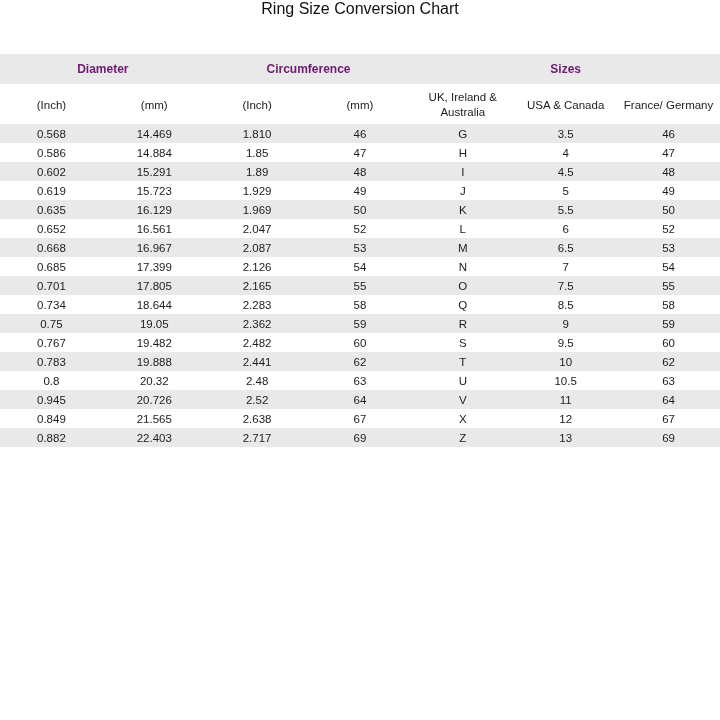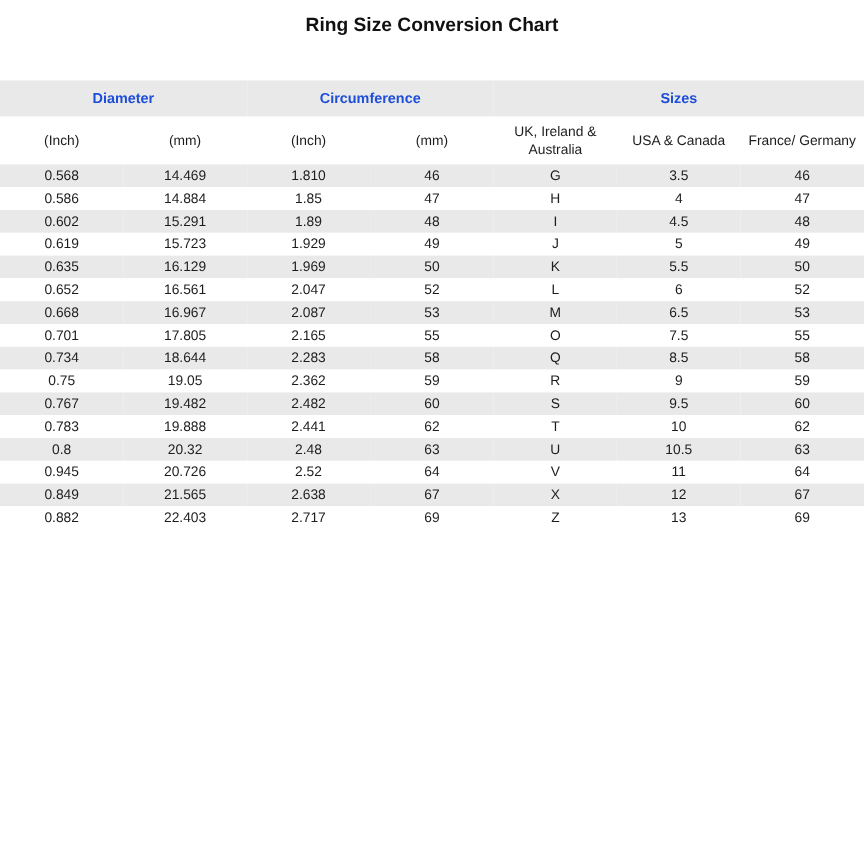--- a/index.html
+++ b/index.html
@@ -9,24 +9,24 @@
   }
   body {
     width: 720px;
     height: 720px;
     font-family: "Liberation Sans", sans-serif;
     color: #1c1c1c;
     overflow: hidden;
   }
   .page-title {
     text-align: center;
-    font-weight: bold;
+    font-weight: normal;
     font-size: 16px;
     line-height: 18px;
-    padding-top: 13px;
+    padding-top: 0;
     color: #111111;
   }
   table.conversion-table {
     width: 720px;
     border-collapse: collapse;
     table-layout: fixed;
     margin-top: 36px;
   }
   table.conversion-table th,
   table.conversion-table td {
@@ -34,21 +34,21 @@
     vertical-align: middle;
     padding: 0 4px;
     font-size: 11.5px;
     color: #1c1c1c;
   }
   tr.group-header-row th {
     background: #e9e9e9;
     height: 30px;
     font-size: 12px;
     font-weight: bold;
-    color: #1d4ed8;
+    color: #701a75;
     border-bottom: 2px solid #ffffff;
   }
   tr.sub-header-row th {
     background: #ffffff;
     height: 38px;
     font-weight: normal;
     line-height: 1.3;
   }
   tbody tr {
     height: 19px;
@@ -141,20 +141,29 @@
       <tr>
         <td>0.668</td>
         <td>16.967</td>
         <td>2.087</td>
         <td>53</td>
         <td>M</td>
         <td>6.5</td>
         <td>53</td>
       </tr>
       <tr>
+        <td>0.685</td>
+        <td>17.399</td>
+        <td>2.126</td>
+        <td>54</td>
+        <td>N</td>
+        <td>7</td>
+        <td>54</td>
+      </tr>
+      <tr>
         <td>0.701</td>
         <td>17.805</td>
         <td>2.165</td>
         <td>55</td>
         <td>O</td>
         <td>7.5</td>
         <td>55</td>
       </tr>
       <tr>
         <td>0.734</td>

